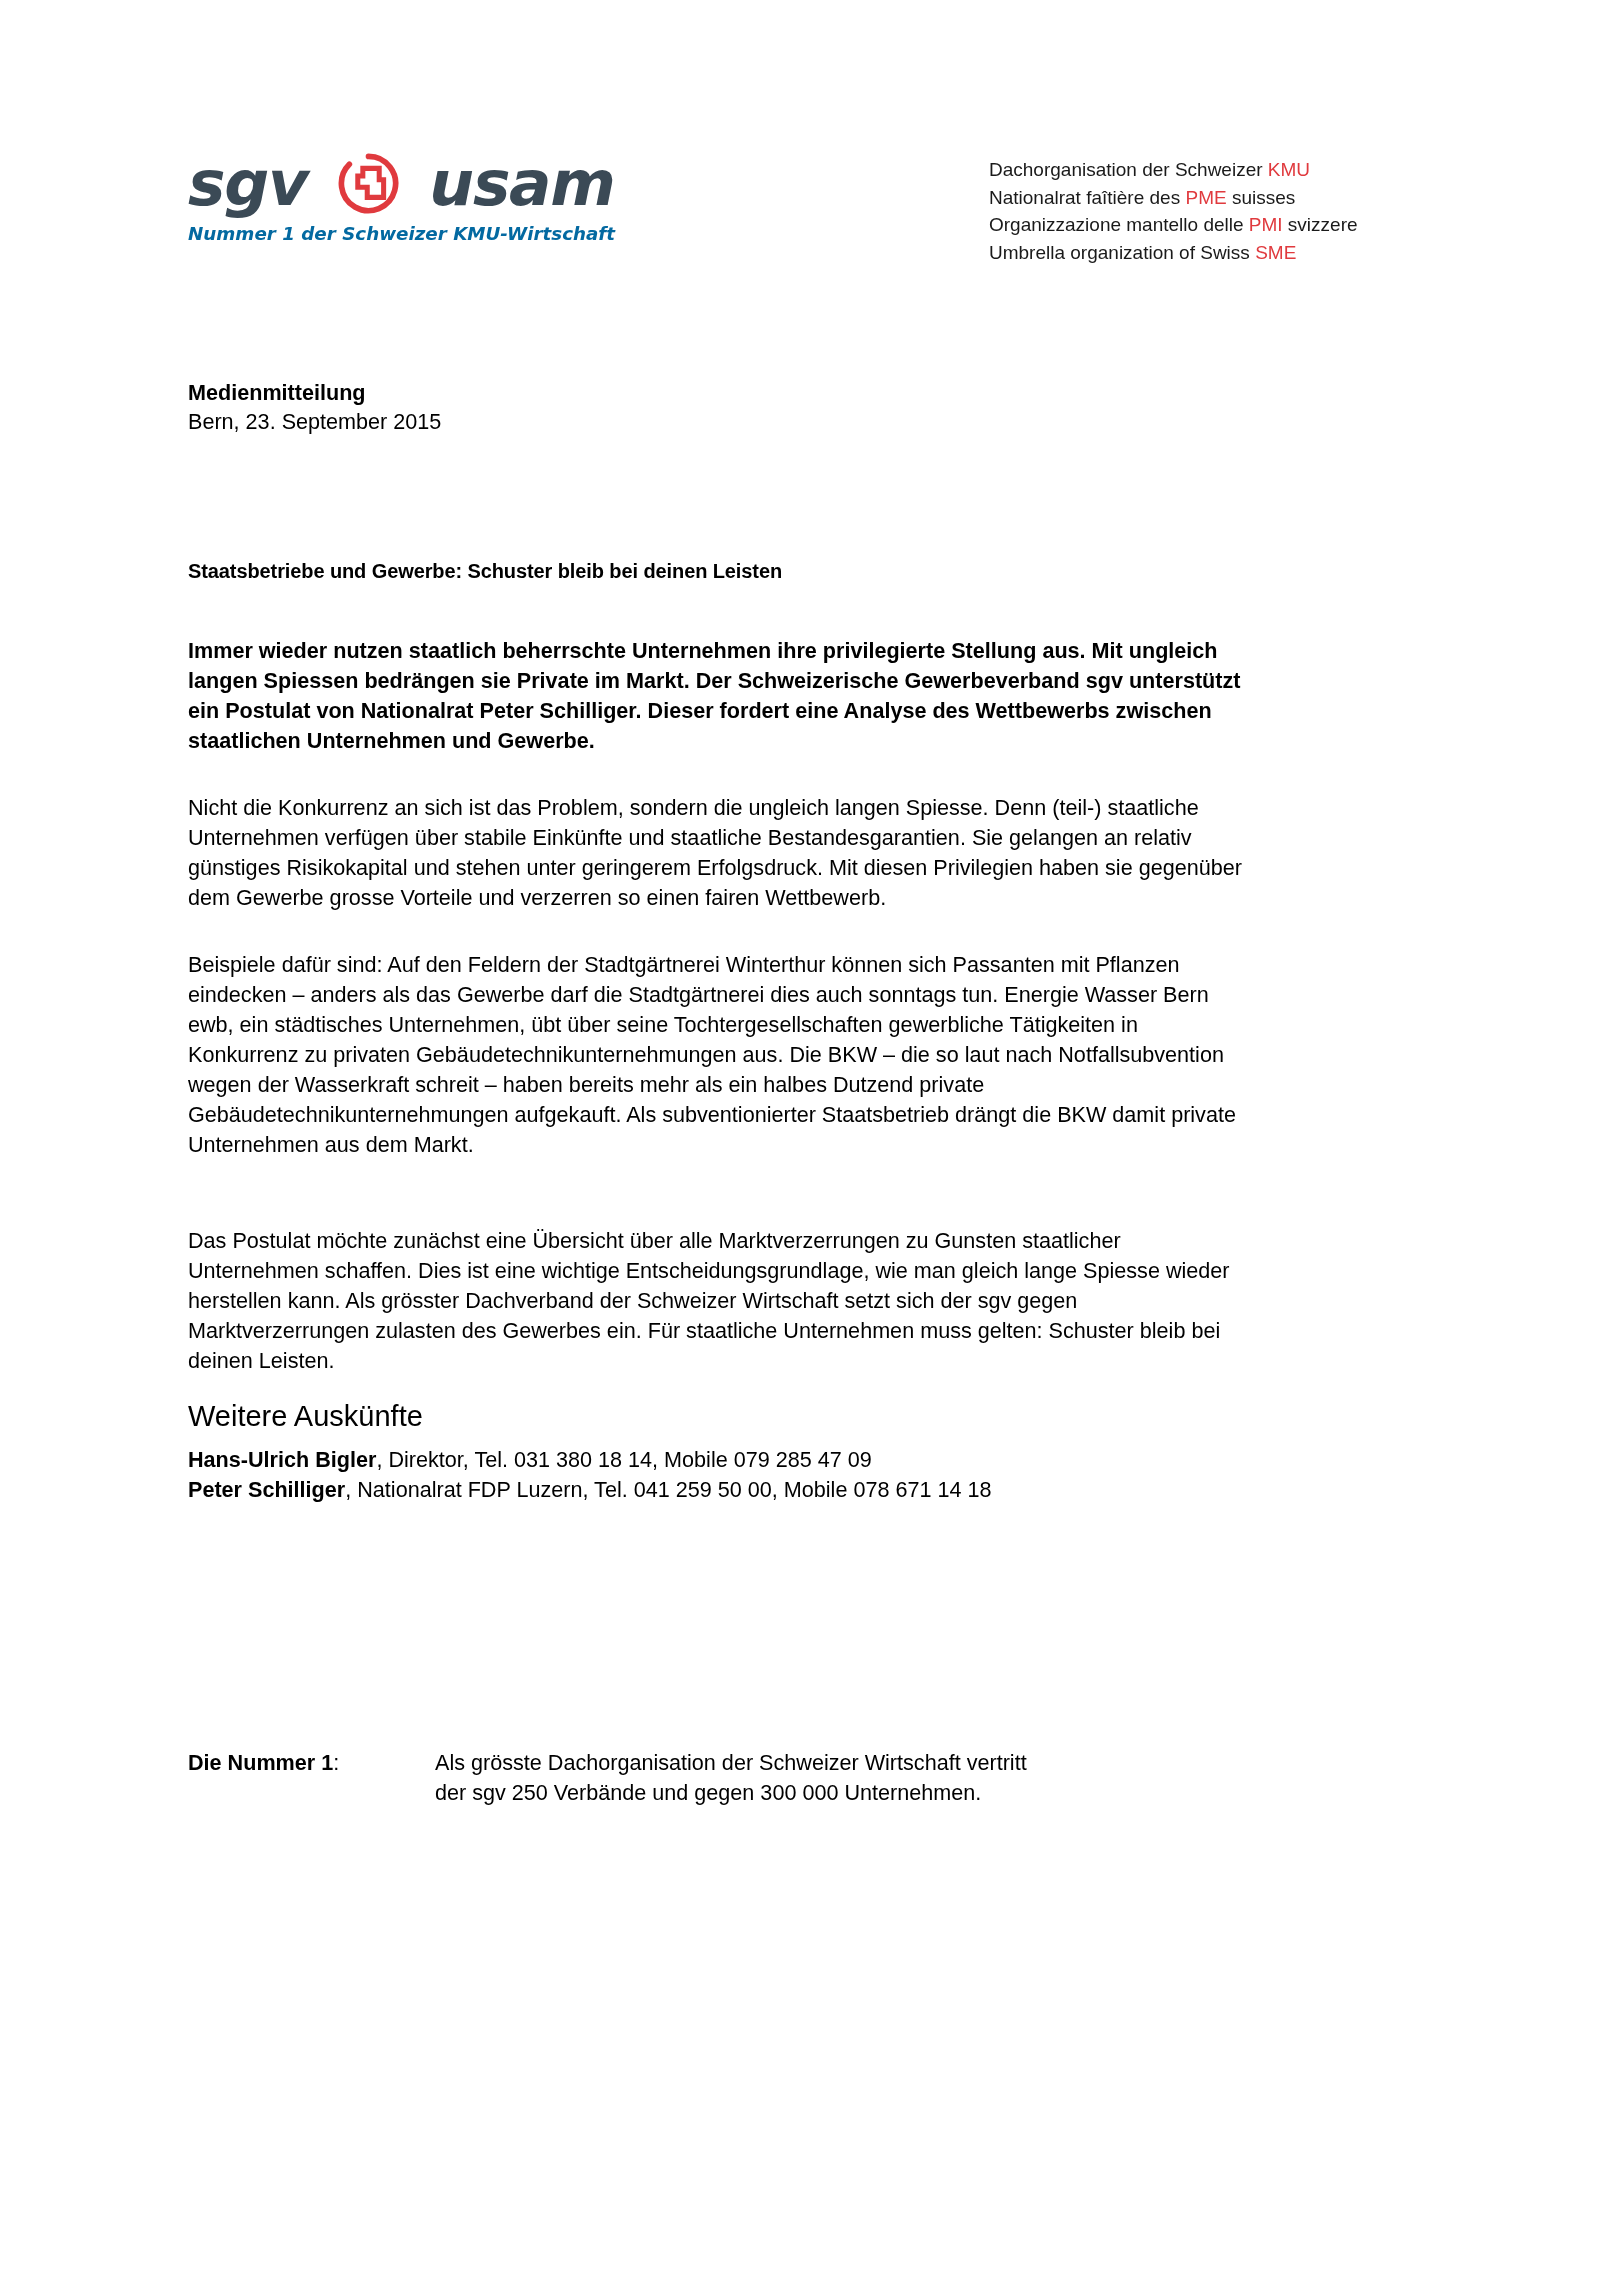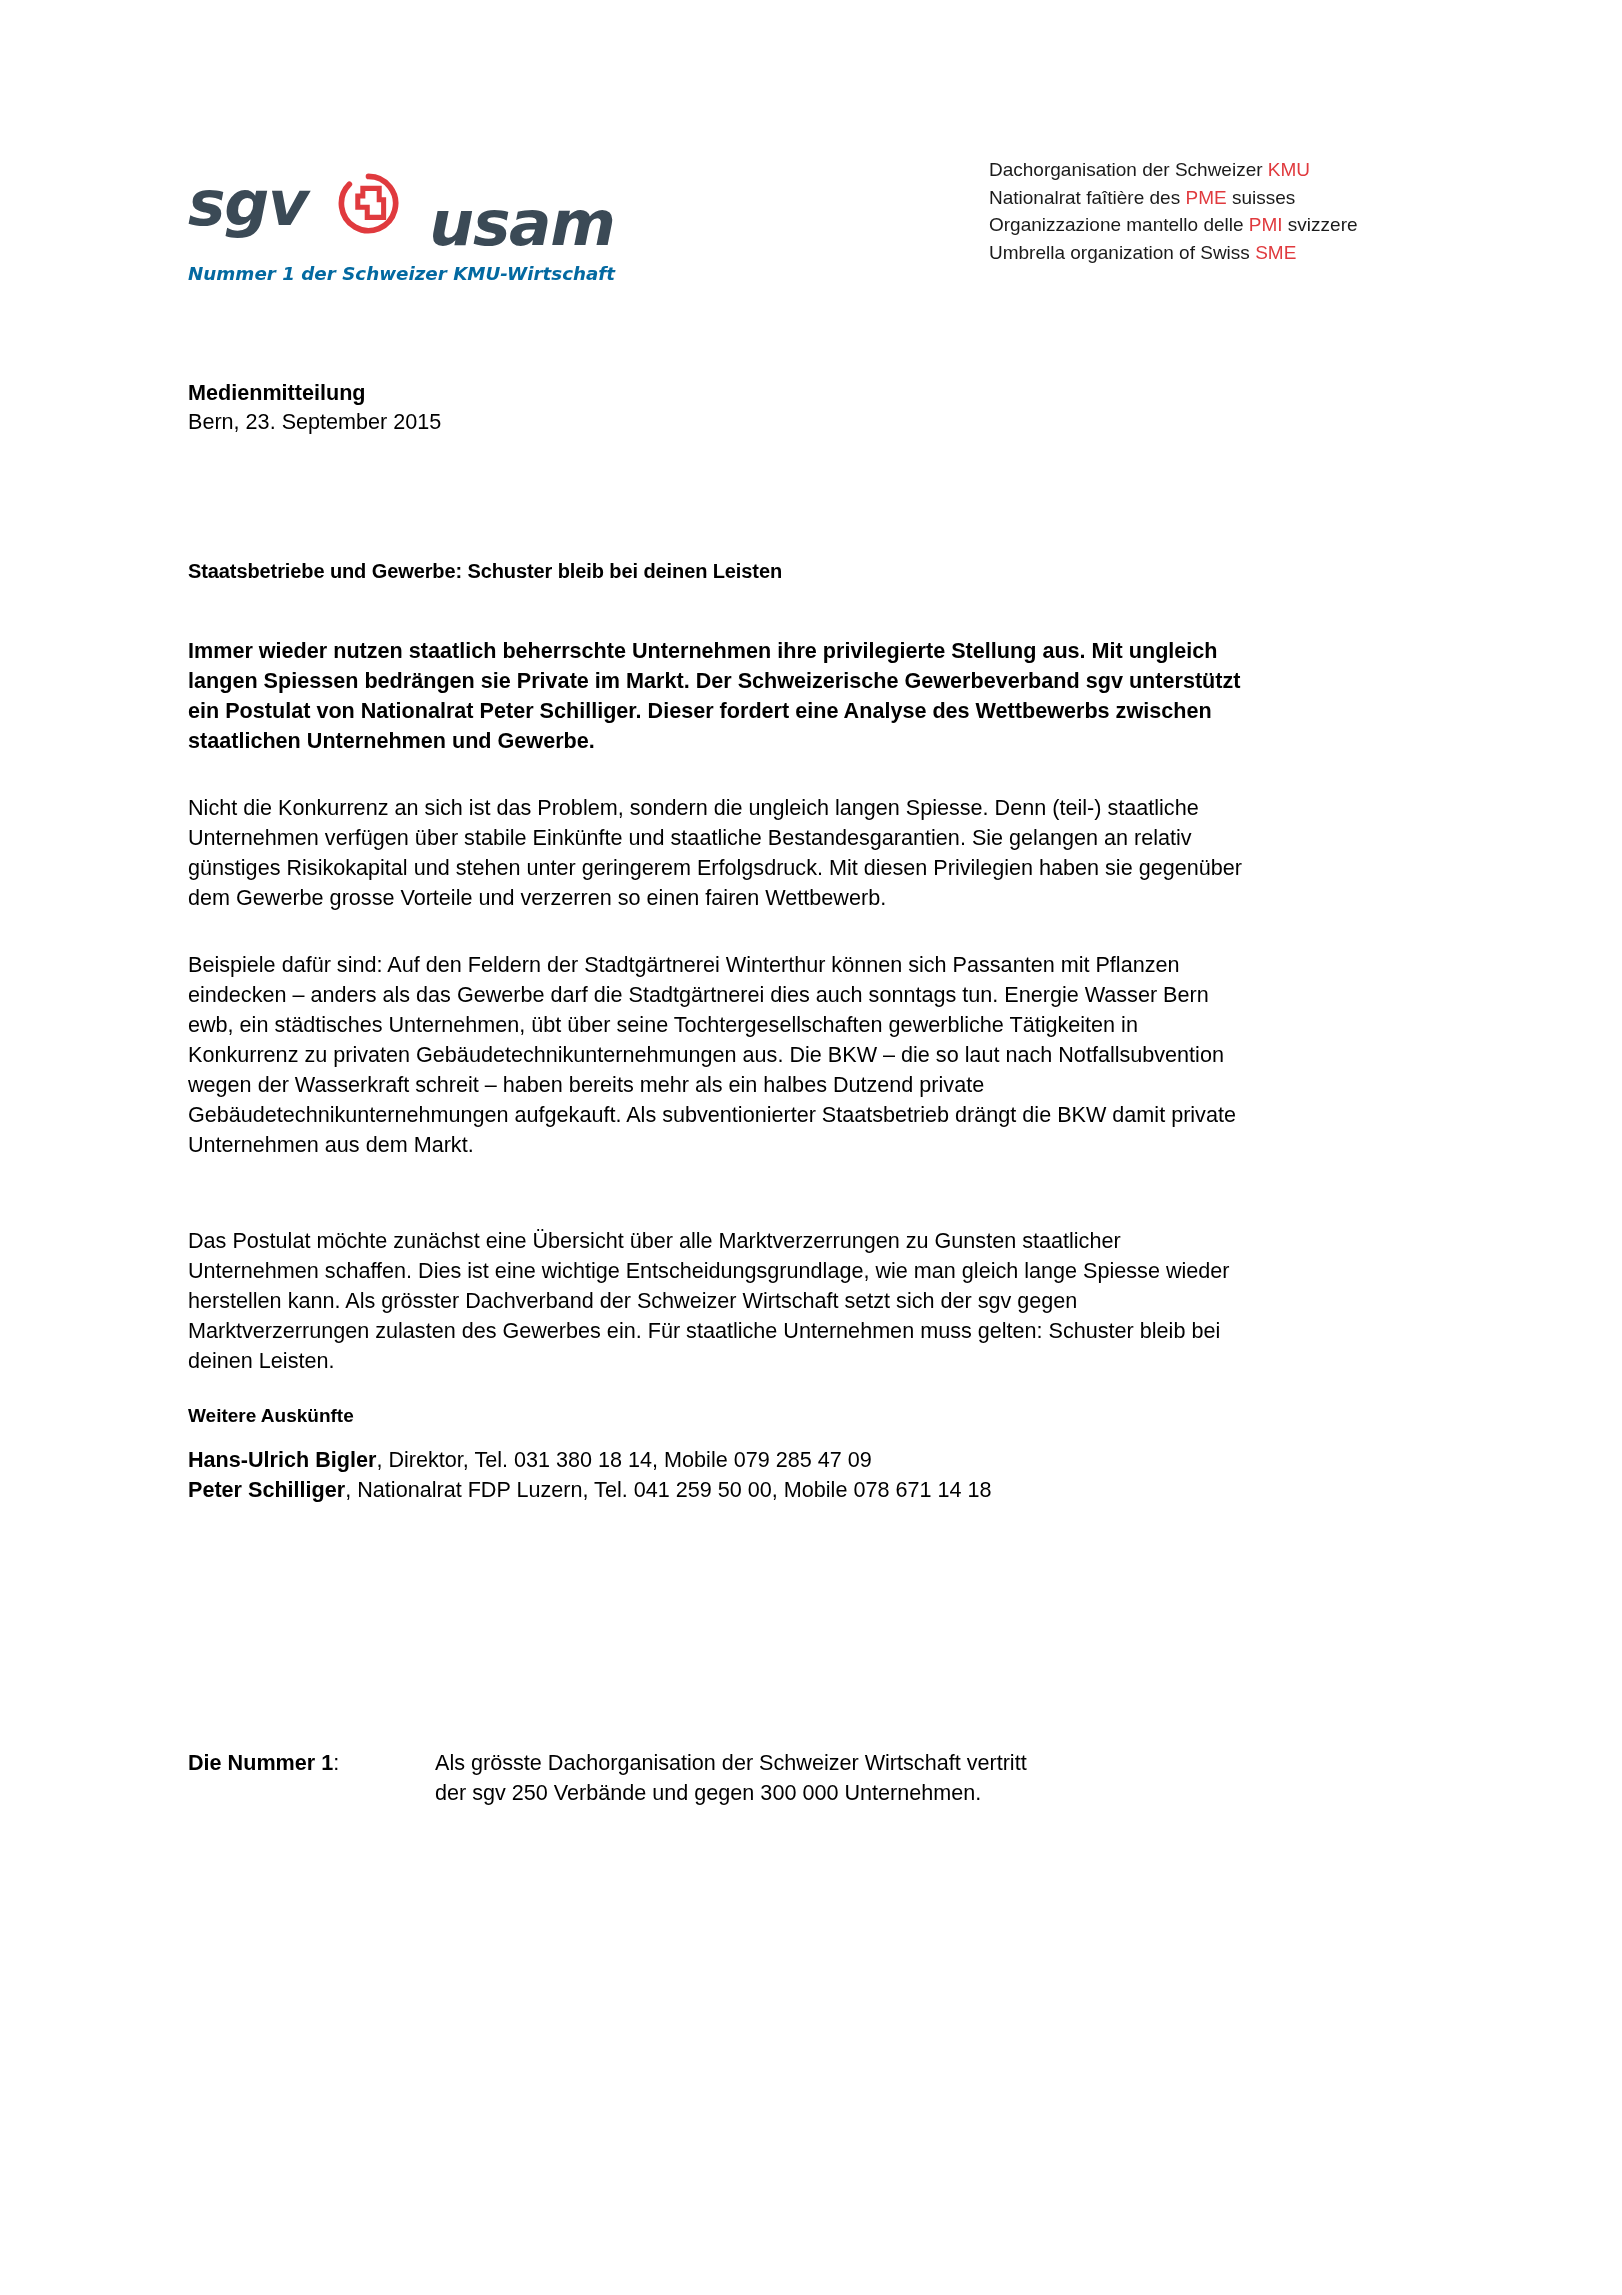--- a/index.html
+++ b/index.html
@@ -40,21 +40,21 @@
     font-family: "DejaVu Sans", sans-serif;
     font-style: italic;
     font-weight: bold;
     font-size: 63px;
     line-height: 1;
     color: #3b4a56;
     letter-spacing: -1.3px;
     gap: 28px;
   }
   .logo-sgv { display: inline-block; }
-  .logo-usam { display: inline-block; margin-top: 40px; }
+  .logo-usam { display: inline-block; }
   .logo-mark {
     position: relative;
     width: 63px;
     height: 63px;
     margin: 0 1.3px 0 1.3px;
     flex: 0 0 auto;
   }
   .logo-mark svg { display: block; width: 63px; height: 63px; }
   .logo-tagline {
     margin-top: 7.9px;
@@ -131,22 +131,22 @@
     line-height: 30px;
   }
   .para-1 { top: 771px; }
   .para-2 { top: 928px; }
   .para-3 { top: 1204px; }
 
   .subhead {
     position: absolute;
     left: 0;
     top: 1401px;
-    font-size: 19px;
-    font-weight: bold;
+    font-size: 29px;
+    font-weight: normal;
     line-height: 30px;
   }
   .contacts {
     position: absolute;
     left: 0;
     top: 1445px;
     width: 1063px;
     font-size: 21.6px;
     line-height: 30px;
   }

